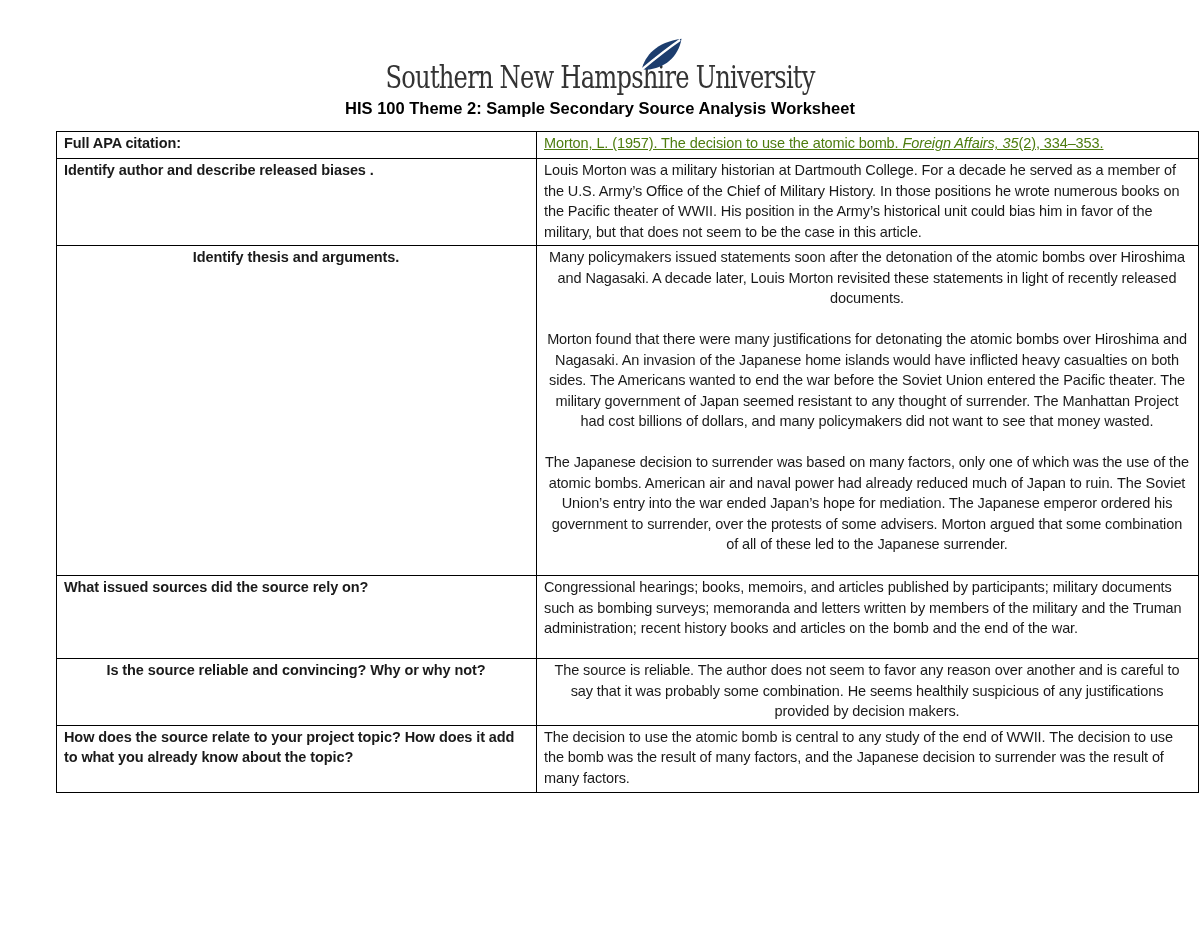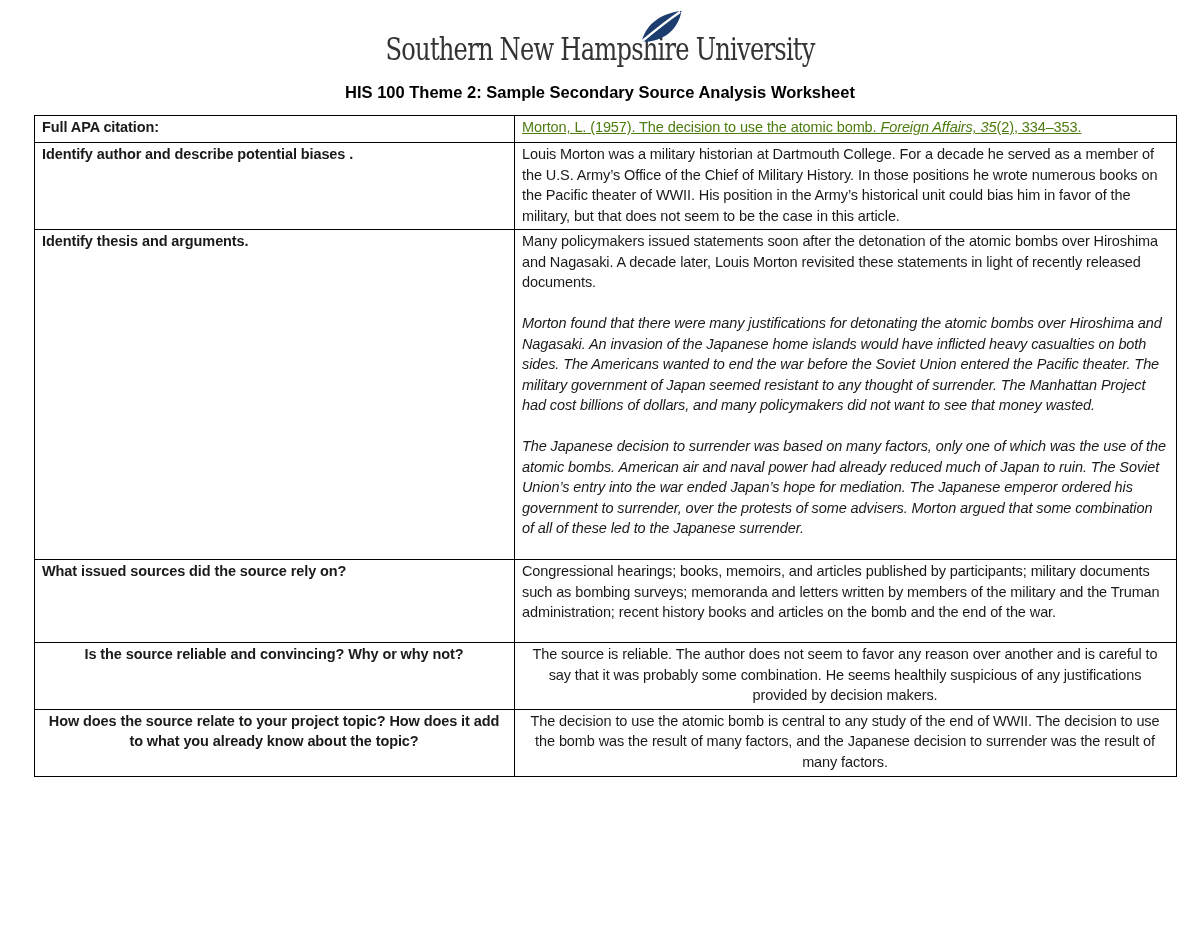--- a/index.html
+++ b/index.html
@@ -9,21 +9,21 @@
   }
   body {
     width: 1200px;
     height: 927px;
     font-family: "Liberation Sans", sans-serif;
     color: #1a1a1a;
     overflow: hidden;
   }
   .header {
     text-align: center;
-    padding-top: 32px;
+    padding-top: 60px;
   }
   .logo {
     position: relative;
     display: inline-block;
     font-family: "DejaVu Serif", "Liberation Serif", serif;
     font-size: 31px;
     color: #333333;
     letter-spacing: -1px;
     transform: scaleX(0.78);
     transform-origin: center;
@@ -31,54 +31,54 @@
     white-space: nowrap;
   }
   .leaf {
     position: absolute;
     top: -23px;
     left: 58.5%;
     width: 64px;
     height: 34px;
   }
   .page-title {
-    margin-top: 17px;
+    margin-top: 5px;
     font-size: 16.5px;
     font-weight: bold;
     color: #000000;
   }
   table.worksheet {
     border-collapse: collapse;
     table-layout: fixed;
     width: 1110px;
-    margin: 13px 0 0 34px;
+    margin: 13px 0 0 56px;
     background: #ffffff;
   }
   table.worksheet td {
     border: 1.6px solid #000000;
     vertical-align: top;
     padding: 1px 8px 3px 7px;
     font-size: 14.5px;
     line-height: 20.5px;
     letter-spacing: -0.1px;
   }
   td.q {
     width: 464px;
     font-weight: bold;
     letter-spacing: -0.2px;
   }
   td.a { width: 646px; }
   td p { margin: 0; }
-  td.a p + p { margin-top: 20.5px; font-style: italic; }
+  td.a p + p { margin-top: 20.5px; }
   tr.r1 td { height: 22px; }
   tr.r2 td { height: 80px; }
-  tr.r3 td { height: 325px; }
+  tr.r3 td { height: 325px; text-align: center; }
   tr.r4 td { height: 78px; }
   tr.r5 td { height: 60px; text-align: center; }
-  tr.r6 td { height: 62px; text-align: center; }
+  tr.r6 td { height: 62px; }
   a.cite-link {
     color: #4d7c0f;
     text-decoration: underline;
     cursor: pointer;
   }
   a.cite-link .ital { font-style: italic; }
 </style>
 </head>
 <body>
 
@@ -98,21 +98,21 @@
     <tr class="r1">
       <td class="q">
         <p>Full APA citation:</p>
       </td>
       <td class="a">
         <p><a class="cite-link"><span>Morton, L. (1957). The decision to use the atomic bomb. </span><span class="ital">Foreign Affairs, 35</span><span>(2), 334–353.</span></a></p>
       </td>
     </tr>
     <tr class="r2">
       <td class="q">
-        <p>Identify author and describe potential biases .</p>
+        <p>Identify author and describe released biases .</p>
       </td>
       <td class="a">
         <p>Louis Morton was a military historian at Dartmouth College. For a decade he served as a member of the U.S. Army’s Office of the Chief of Military History. In those positions he wrote numerous books on the Pacific theater of WWII. His position in the Army’s historical unit could bias him in favor of the military, but that does not seem to be the case in this article.</p>
       </td>
     </tr>
     <tr class="r3">
       <td class="q">
         <p>Identify thesis and arguments.</p>
       </td>
       <td class="a">

